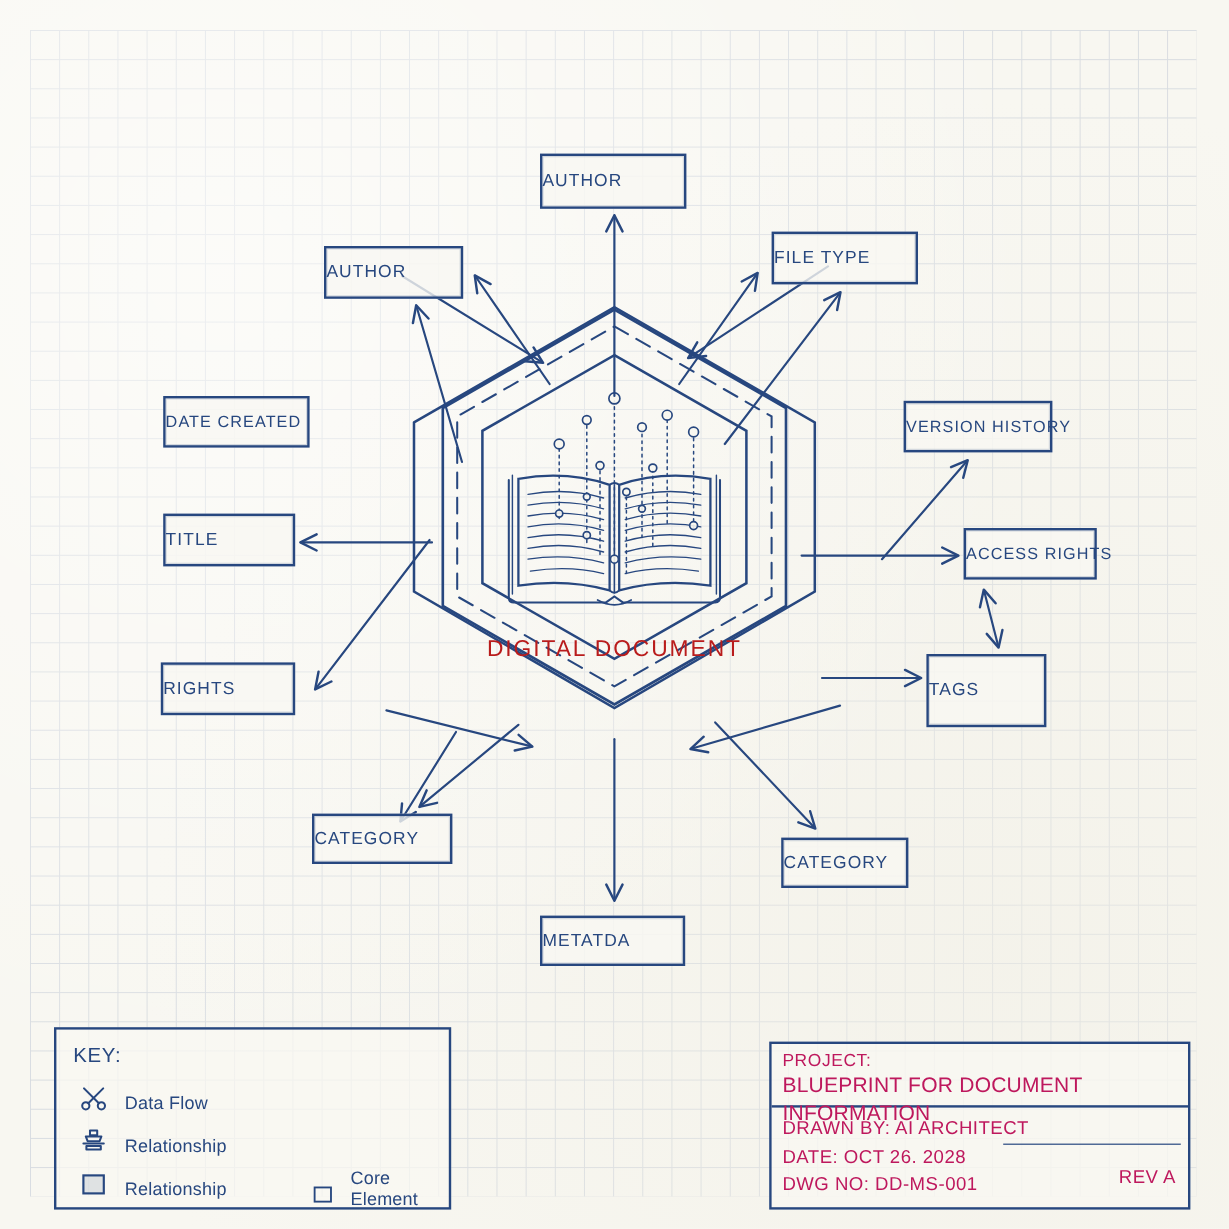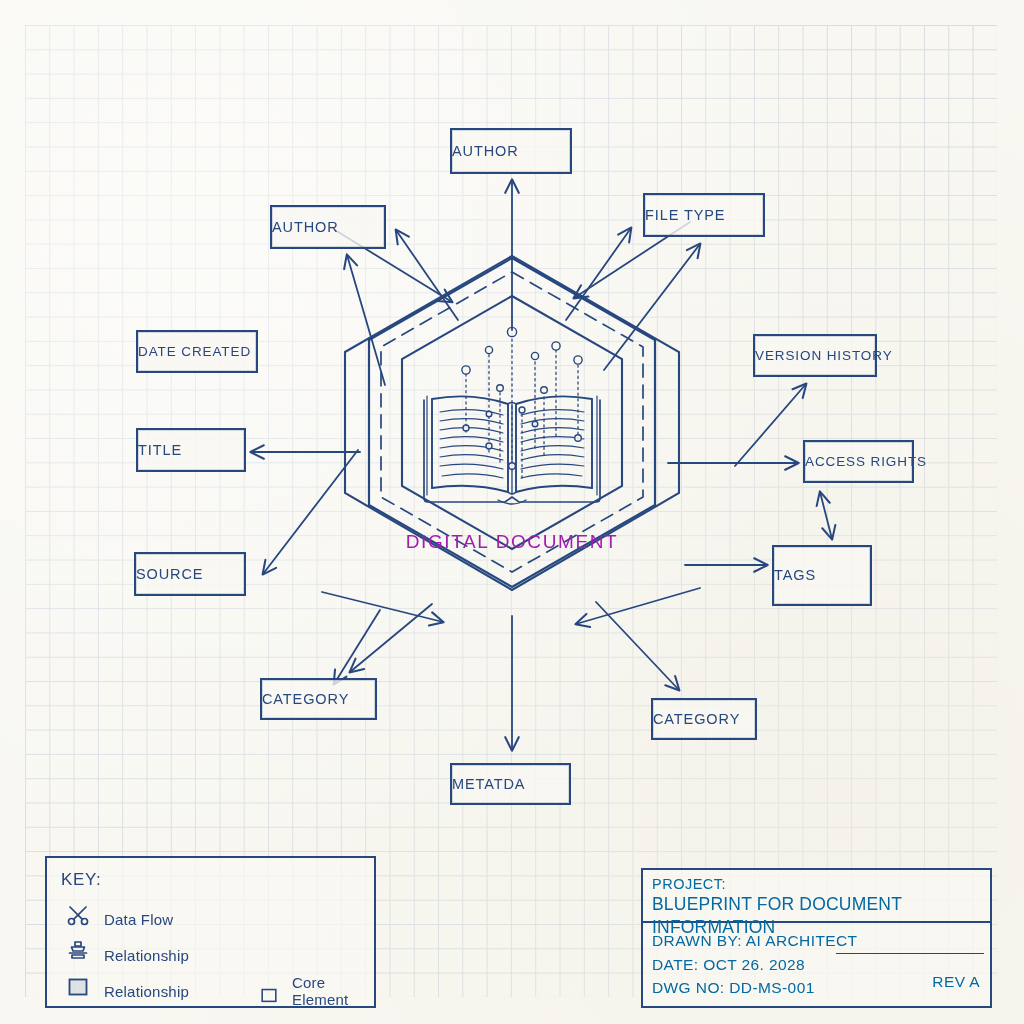--- a/index.html
+++ b/index.html
@@ -52,21 +52,21 @@
     text-align:center;
     line-height:1;
     white-space:nowrap;
   }
   .node.dashed{
     border-style:solid;
     box-shadow:inset 0 0 0 1px rgba(39,71,127,.18);
   }
   .core-label{
     position:absolute;
-    color:#a21caf;
+    color:#b91c1c;
     font-size:19px;
     letter-spacing:1.6px;
     white-space:nowrap;
   }
 
   
   .legend{
     position:absolute;
     left:45px;top:856px;
     width:331px;height:152px;
@@ -84,21 +84,21 @@
   .ic{width:26px;height:26px;flex:0 0 26px;}
 
   
   .titleblock{
     position:absolute;
     left:641px;top:868px;
     width:351px;height:140px;
     border:2px solid #27477f;
     background:rgba(249,248,242,.72);
     box-sizing:border-box;
-    color:#0369a1;
+    color:#be185d;
   }
   .tb-top{
     position:relative;height:53px;
     border-bottom:2px solid #27477f;
     padding:5px 9px 0 9px;box-sizing:border-box;
   }
   .tb-top .l1{font-size:14.5px;letter-spacing:.5px;line-height:1.25;}
   .tb-top .l2{font-size:17.5px;letter-spacing:.2px;line-height:1.3;}
   .tb-bot{position:relative;padding:6px 13px 0 9px;box-sizing:border-box;}
   .tb-bot div{font-size:15.5px;letter-spacing:.4px;line-height:1.52;}
@@ -263,21 +263,21 @@
   <div class="node dashed" style="left:753px;top:334px;width:124px;height:43px;font-size:13.5px;">
     <span>VERSION HISTORY</span>
   </div>
   <div class="node dashed" style="left:136px;top:428px;width:110px;height:44px;">
     <span>TITLE</span>
   </div>
   <div class="node dashed" style="left:803px;top:440px;width:111px;height:43px;font-size:13.5px;">
     <span>ACCESS RIGHTS</span>
   </div>
   <div class="node dashed" style="left:134px;top:552px;width:112px;height:44px;">
-    <span>SOURCE</span>
+    <span>RIGHTS</span>
   </div>
   <div class="node dashed" style="left:772px;top:545px;width:100px;height:61px;">
     <span>TAGS</span>
   </div>
   <div class="node dashed" style="left:260px;top:678px;width:117px;height:42px;">
     <span>CATEGORY</span>
   </div>
   <div class="node dashed" style="left:651px;top:698px;width:106px;height:42px;">
     <span>CATEGORY</span>
   </div>

